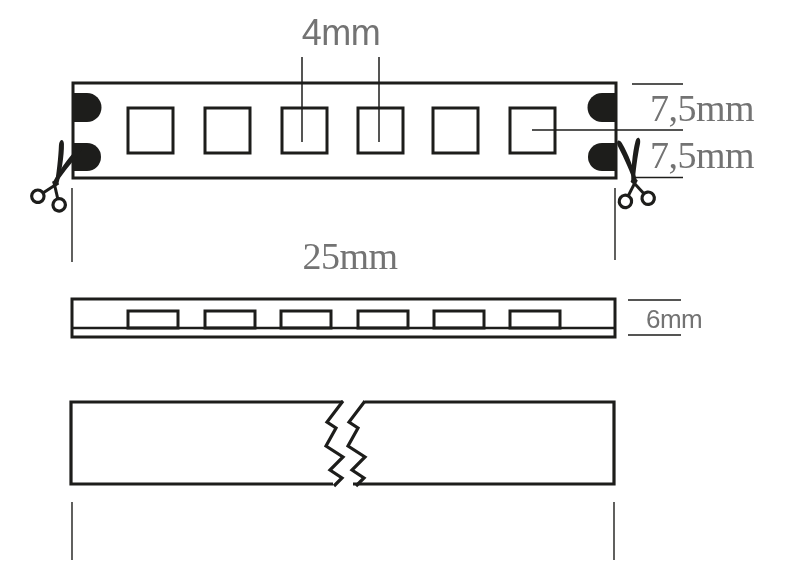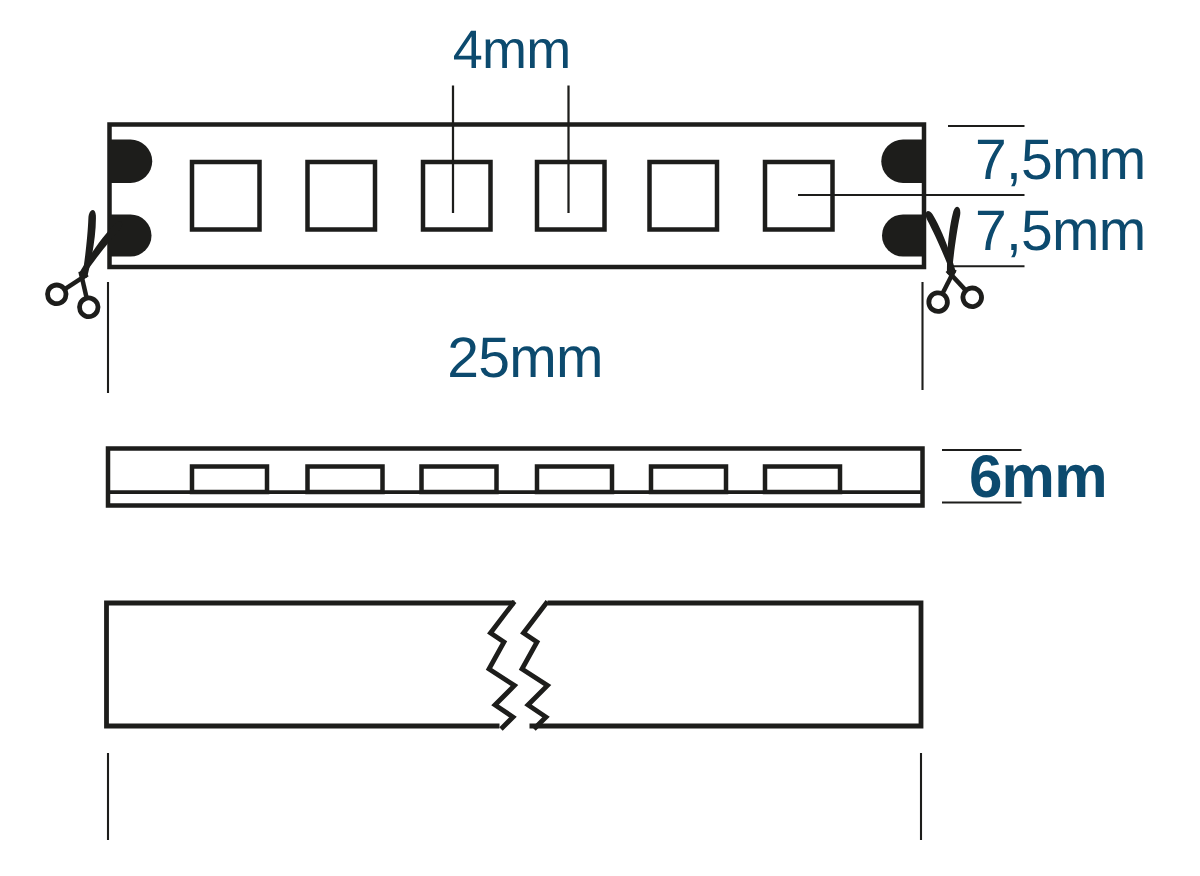--- a/index.html
+++ b/index.html
@@ -16,30 +16,30 @@
     color: #1d1d1b;
     overflow: hidden;
   }
   .drawing {
     position: absolute;
     left: 0;
     top: 0;
   }
   .dim-label {
     position: absolute;
-    color: #0c4a6e;
+    color: #737373;
     letter-spacing: -0.5px;
     white-space: nowrap;
     font-weight: 400;
   }
   .lbl-center { transform: translate(-50%, -50%); }
   .lbl-left   { transform: translate(0, -50%); }
-  .fs38 { font-size: 38px; }
+  .fs38 { font-size: 38px; font-family: Liberation Serif, serif; }
   .fs36 { font-size: 36px; }
-  .fs34 { font-size: 40px; font-weight: bold; }
+  .fs34 { font-size: 26px; }
 </style>
 </head>
 <body>
 
 <div class="canvas">
 
   <svg class="drawing" width="800" height="584" viewBox="0 0 800 584">
 
     <g stroke="#1d1d1b" fill="none">
 
@@ -116,18 +116,18 @@
       <line x1="614" y1="502" x2="614" y2="560" stroke-width="1.4"></line>
     </g>
   </svg>
 
   <div class="dim-label fs36 lbl-center" style="left:341px; top:33px;">4mm</div>
 
   <div class="dim-label fs38 lbl-left" style="left:650px; top:108px;">7,5mm</div>
 
   <div class="dim-label fs38 lbl-left" style="left:650px; top:155px;">7,5mm</div>
 
-  <div class="dim-label fs38 lbl-center" style="left:350px; top:240px;">25mm</div>
+  <div class="dim-label fs38 lbl-center" style="left:350px; top:256px;">25mm</div>
 
   <div class="dim-label fs34 lbl-left" style="left:646px; top:319px;">6mm</div>
 
 
 </div>
 
 </body></html>

